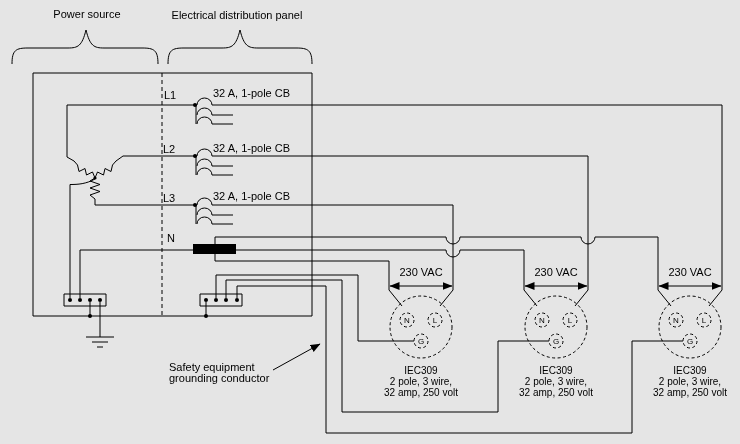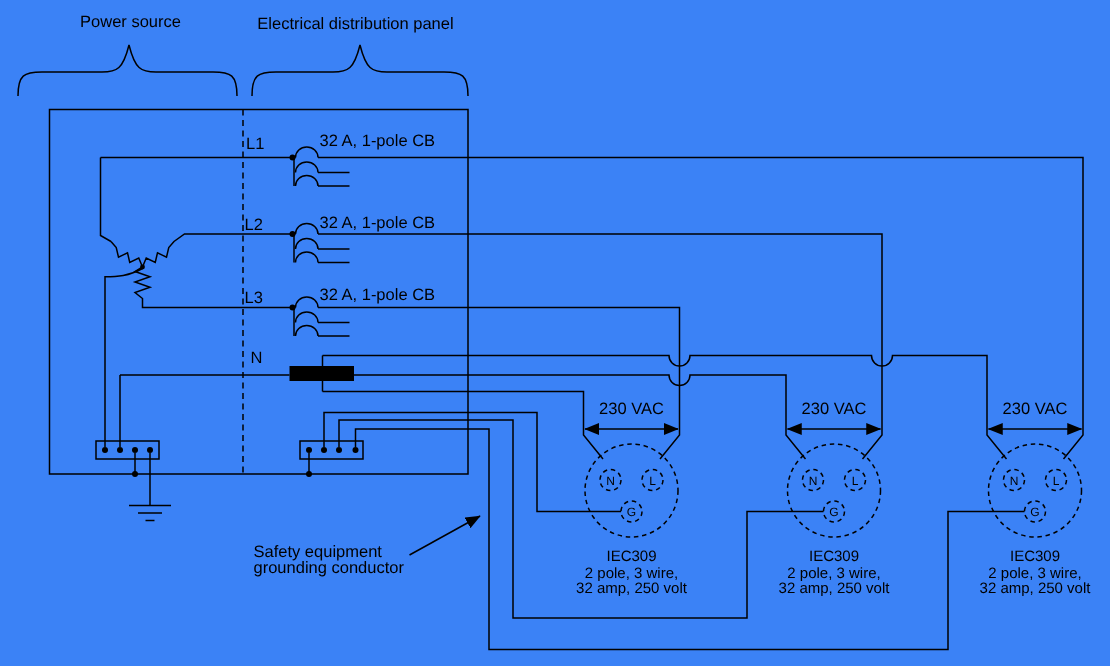--- a/index.html
+++ b/index.html
@@ -1,16 +1,16 @@
 <!DOCTYPE html>
 <html><head>
 <meta charset="utf-8">
 <style>
   html,body{margin:0;padding:0;background:#ffffff;}
-  .stage{width:740px;height:444px;background:#3b82f6;position:relative;overflow:hidden;text-align:right;}
+  .stage{width:740px;height:444px;background:#e5e5e5;position:relative;overflow:hidden;text-align:right;}
   svg{display:block;}
   svg *{vector-effect:non-scaling-stroke;}
   .w{fill:none;stroke:#000;stroke-width:1;}
   .dash{fill:none;stroke:#000;stroke-width:1;stroke-dasharray:4 3;}
   .dcirc{fill:none;stroke:#000;stroke-width:1;stroke-dasharray:3 2.5;}
   .blk{fill:#000;stroke:none;}
   text{font-family:"Liberation Sans","DejaVu Sans",sans-serif;fill:#000;}
   .t11{font-size:11px;}
   .t10{font-size:10px;}
   .t8{font-size:8px;}

